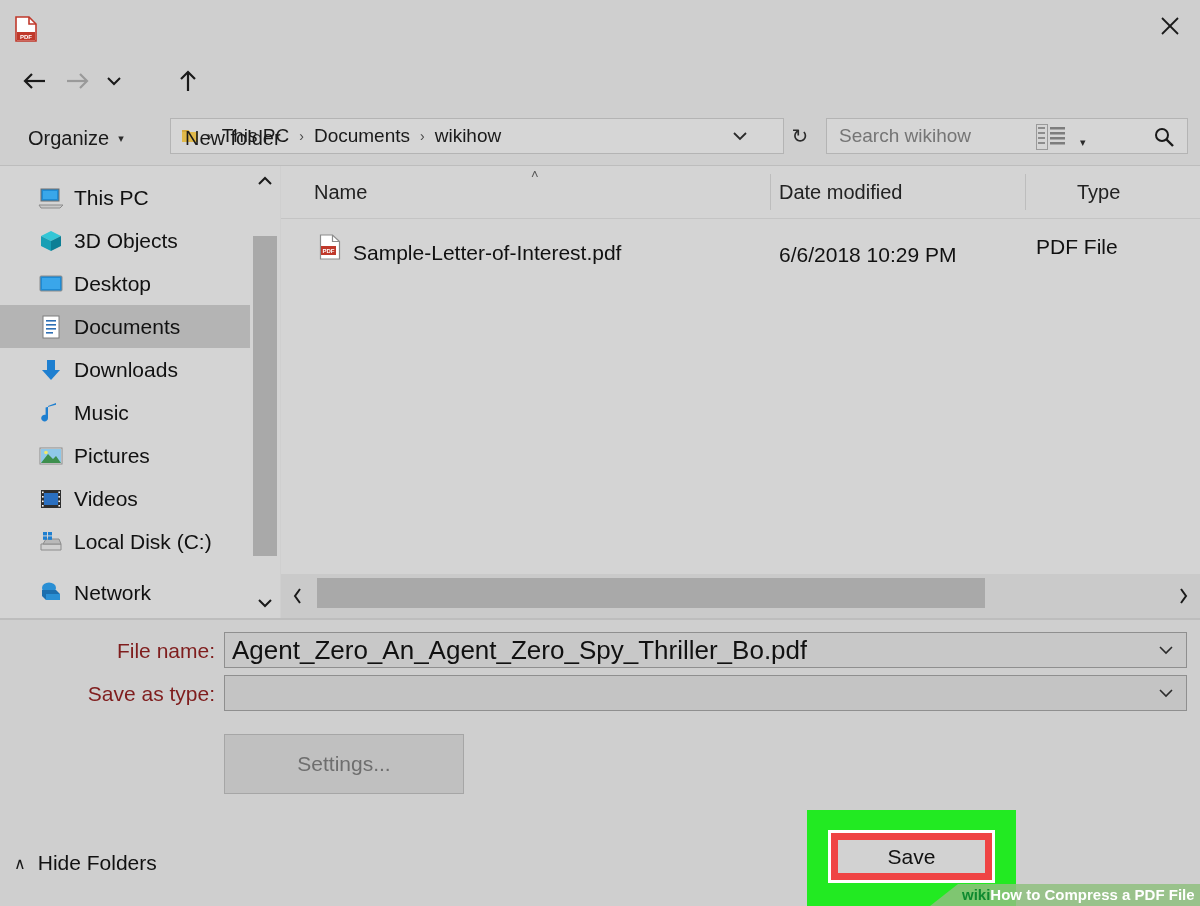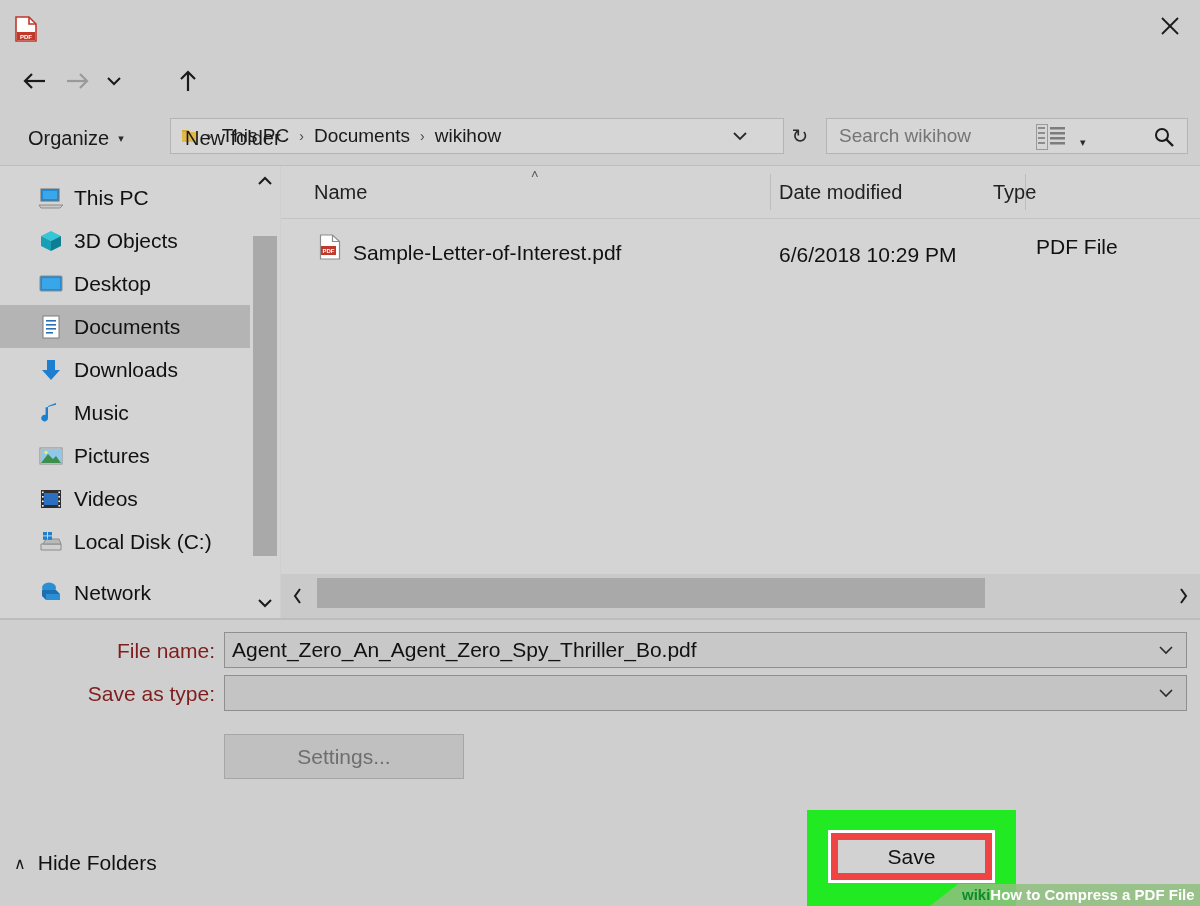--- a/index.html
+++ b/index.html
@@ -146,21 +146,21 @@
   .filelist {
     position: absolute; left: 281px; top: 166px; width: 919px; height: 408px;
     background: #d4d4d4;
   }
   .col-head {
     position: absolute; top: 0; height: 52px; display: flex; align-items: center;
     font-size: 20px; color: #222; cursor: pointer;
   }
   .col-name { left: 33px; }
   .col-date { left: 498px; }
-  .col-type { left: 712px; }
+  .col-type { left: 796px; }
   .col-div {
     position: absolute; top: 8px; width: 1px; height: 36px; background: #bdbdbd;
   }
   .sort-caret {
     position: absolute; left: 250px; top: 1px; font-size: 13px; color: #555;
   }
   .head-rule {
     position: absolute; left: 0; top: 52px; width: 919px; height: 1px; background: #c4c4c4;
   }
   .file-row {
@@ -206,30 +206,30 @@
   .lbl-filename { left: 0; width: 215px; top: 639px; }
   .lbl-savetype { left: 0; width: 215px; top: 682px; text-align: right; }
 
   .combo {
     position: absolute; background: #c4c4c4; border: 1px solid #8f8f8f;
     display: flex; align-items: center;
   }
   .combo-filename { left: 224px; top: 632px; width: 963px; height: 36px; background: #c8c8c8; }
   .combo-savetype { left: 224px; top: 675px; width: 963px; height: 36px; }
   .combo-value {
-    font-size: 21px; color: #111; margin-left: 7px; white-space: nowrap;
+    font-size: 26px; color: #111; margin-left: 7px; white-space: nowrap;
     overflow: hidden;
   }
   .combo-arrow {
     position: absolute; right: 10px; top: 0; height: 34px; width: 20px;
     display: flex; align-items: center; justify-content: center; cursor: pointer;
   }
 
   .settings-btn {
-    position: absolute; left: 224px; top: 734px; width: 240px; height: 45px;
+    position: absolute; left: 224px; top: 734px; width: 240px; height: 60px;
     background: #c0c0c0; border: 1px solid #a6a6a6;
     display: flex; align-items: center; justify-content: center;
     font-size: 21px; color: #6e6e6e; cursor: default;
   }
 
   .hide-folders {
     position: absolute; left: 14px; top: 846px; height: 34px;
     display: flex; align-items: center; cursor: pointer;
   }
   .hide-caret { font-size: 16px; color: #1a1a1a; margin-right: 12px; }

